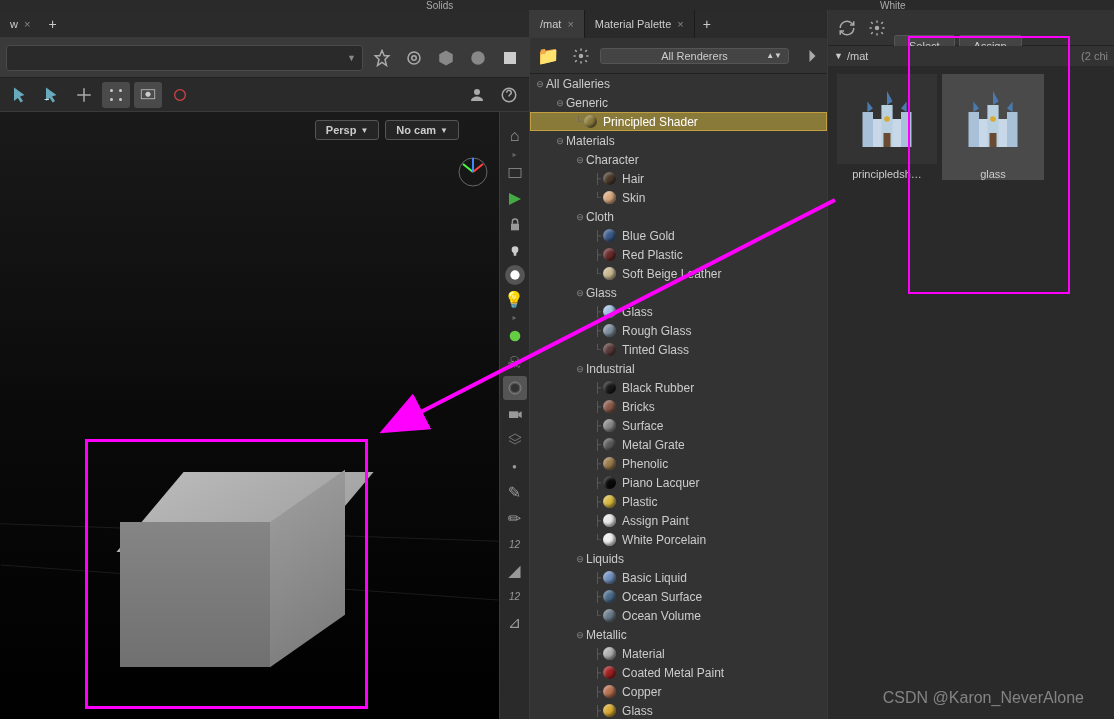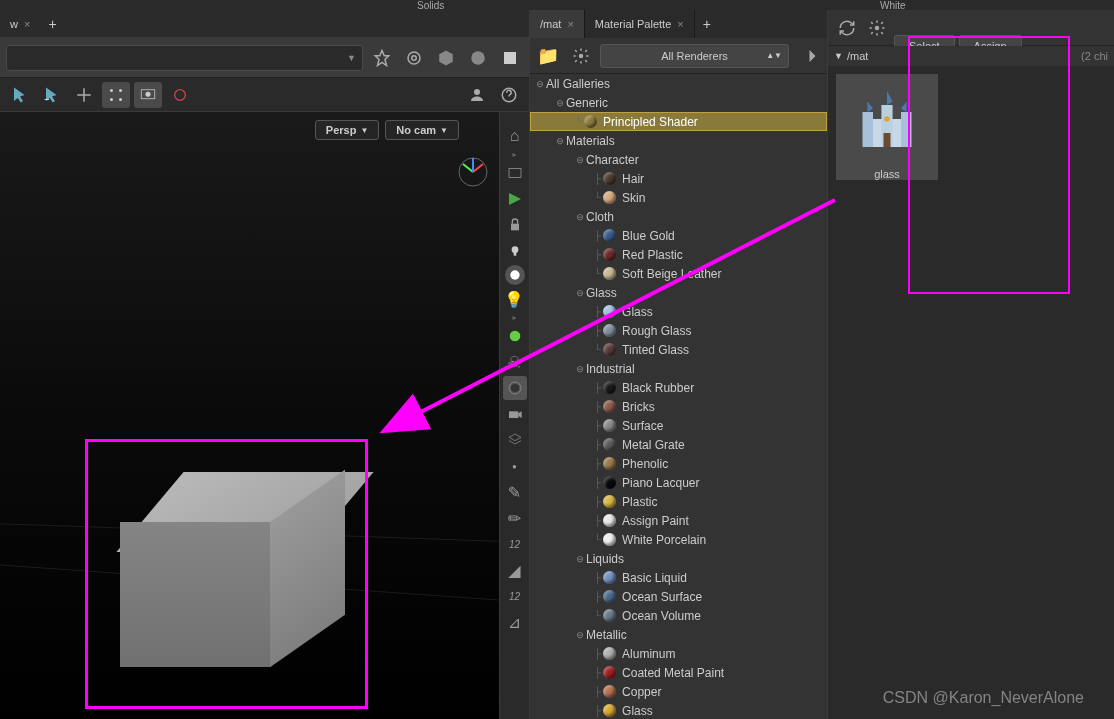--- a/index.html
+++ b/index.html
@@ -1,20 +1,20 @@
 <!DOCTYPE html>
 <html><head>
 <meta charset="utf-8">
 <style>
   * { box-sizing: border-box; margin: 0; padding: 0; font-family: Arial, sans-serif; }
   body { background: #1a1a1a; color: #d0d0d0; width: 1114px; height: 719px; overflow: hidden; position: relative; }
   
   
   .topbar { height: 10px; background: #2a2a2a; display: flex; font-size: 10px; color: #888; }
-  .topmenu { position: absolute; top: 0; left: 417px; font-size: 10px; color: #aaa; }
+  .topmenu { position: absolute; top: 0; left: 426px; font-size: 10px; color: #aaa; }
   .topmenu2 { position: absolute; top: 0; left: 880px; font-size: 10px; color: #aaa; }
   
   
   .layout { display: flex; height: calc(100% - 10px); }
   
   
   .left-panel { width: 530px; display: flex; flex-direction: column; background: #1a1a1a; border-right: 1px solid #3a3a3a; }
   
   .tab-strip { height: 28px; background: #2b2b2b; display: flex; align-items: center; border-bottom: 1px solid #3a3a3a; }
   .tab { padding: 4px 10px; font-size: 11px; color: #ccc; display: flex; align-items: center; gap: 6px; }
@@ -54,21 +54,21 @@
   .grid-line { position: absolute; background: rgba(80,80,80,0.3); }
   
   
   .mid-panel { width: 298px; display: flex; flex-direction: column; background: #2a2a2a; border-right: 1px solid #3a3a3a; }
   
   .mid-tabs { height: 28px; background: #2b2b2b; display: flex; align-items: center; }
   .mid-tab { padding: 4px 10px; font-size: 11px; color: #ccc; display: flex; align-items: center; gap: 6px; background: #3a3a3a; height: 100%; border-right: 1px solid #1a1a1a; }
   .mid-tab.active { background: #2a2a2a; }
   
   .mid-toolbar { height: 36px; display: flex; align-items: center; gap: 6px; padding: 0 6px; background: #333; border-bottom: 1px solid #222; }
-  .renderer-select { flex: 1; height: 24px; background: #444; border: 1px solid #555; border-radius: 3px; padding: 0 8px; font-size: 11px; color: #ccc; display: flex; align-items: center; justify-content: center; position: relative; }
+  .renderer-select { flex: 1; height: 16px; background: #444; border: 1px solid #555; border-radius: 3px; padding: 0 8px; font-size: 11px; color: #ccc; display: flex; align-items: center; justify-content: center; position: relative; }
   .renderer-caret { position: absolute; right: 6px; font-size: 8px; }
   
   .tree-wrap { flex: 1; overflow-y: auto; background: #333; position: relative; }
   .tree-wrap::-webkit-scrollbar { width: 12px; }
   .tree-wrap::-webkit-scrollbar-track { background: #2a2a2a; }
   .tree-wrap::-webkit-scrollbar-thumb { background: #555; border-radius: 3px; }
   
   .tree-item { display: flex; align-items: center; height: 19px; font-size: 12px; color: #ccc; cursor: pointer; white-space: nowrap; }
   .tree-item.selected { background: #8a7a3a; color: #fff; border: 1px solid #c0a040; }
   .tree-toggle { width: 12px; text-align: center; color: #888; font-size: 9px; }
@@ -472,21 +472,21 @@
           <span class="tree-swatch" style="background:#6a7a8a"></span>
           <span>Ocean Volume</span>
         </div>
       <div class="tree-item ind-2">
           <span class="tree-toggle">⊖</span>
           <span>Metallic</span>
         </div>
       <div class="tree-item ind-3">
           <span class="tree-line">├</span>
           <span class="tree-swatch" style="background:#b0b0b0"></span>
-          <span>Aluminum</span>
+          <span>Material</span>
         </div>
       <div class="tree-item ind-3">
           <span class="tree-line">├</span>
           <span class="tree-swatch" style="background:#a02020"></span>
           <span>Coated Metal Paint</span>
         </div>
       <div class="tree-item ind-3">
           <span class="tree-line">├</span>
           <span class="tree-swatch" style="background:#b87050"></span>
           <span>Copper</span>
@@ -517,20 +517,36 @@
       <div class="btn-flat">Select</div>
       <div class="btn-flat">Assign</div>
     </div>
     <div class="right-path">
       <span style="font-size:9px">▼</span>
       <span>/mat</span>
       <span class="right-count">(2 chi</span>
     </div>
     <div class="mat-grid">
       <div class="mat-highlight"></div>
+      <div class="mat-item">
+        <div class="mat-thumb">
+          <svg class="castle-icon" viewBox="0 0 100 100">
+              <rect x="20" y="50" width="60" height="40" fill="#c8d8e8"></rect>
+              <rect x="15" y="40" width="15" height="50" fill="#a8c0d8"></rect>
+              <rect x="70" y="40" width="15" height="50" fill="#a8c0d8"></rect>
+              <polygon points="22,40 22,25 30,35" fill="#4a7ab0"></polygon>
+              <polygon points="78,40 78,25 70,35" fill="#4a7ab0"></polygon>
+              <rect x="42" y="30" width="16" height="60" fill="#b8d0e0"></rect>
+              <polygon points="50,30 50,10 58,25" fill="#4a7ab0"></polygon>
+              <rect x="45" y="70" width="10" height="20" fill="#6a4a30"></rect>
+              <circle cx="50" cy="50" r="4" fill="#d8a830"></circle>
+            </svg>
+        </div>
+        <div class="mat-label">principledsh…</div>
+      </div>
       <div class="mat-item sel">
         <div class="mat-thumb">
           <svg class="castle-icon" viewBox="0 0 100 100">
               <rect x="20" y="50" width="60" height="40" fill="#c8d8e8"></rect>
               <rect x="15" y="40" width="15" height="50" fill="#a8c0d8"></rect>
               <rect x="70" y="40" width="15" height="50" fill="#a8c0d8"></rect>
               <polygon points="22,40 22,25 30,35" fill="#4a7ab0"></polygon>
               <polygon points="78,40 78,25 70,35" fill="#4a7ab0"></polygon>
               <rect x="42" y="30" width="16" height="60" fill="#b8d0e0"></rect>
               <polygon points="50,30 50,10 58,25" fill="#4a7ab0"></polygon>

